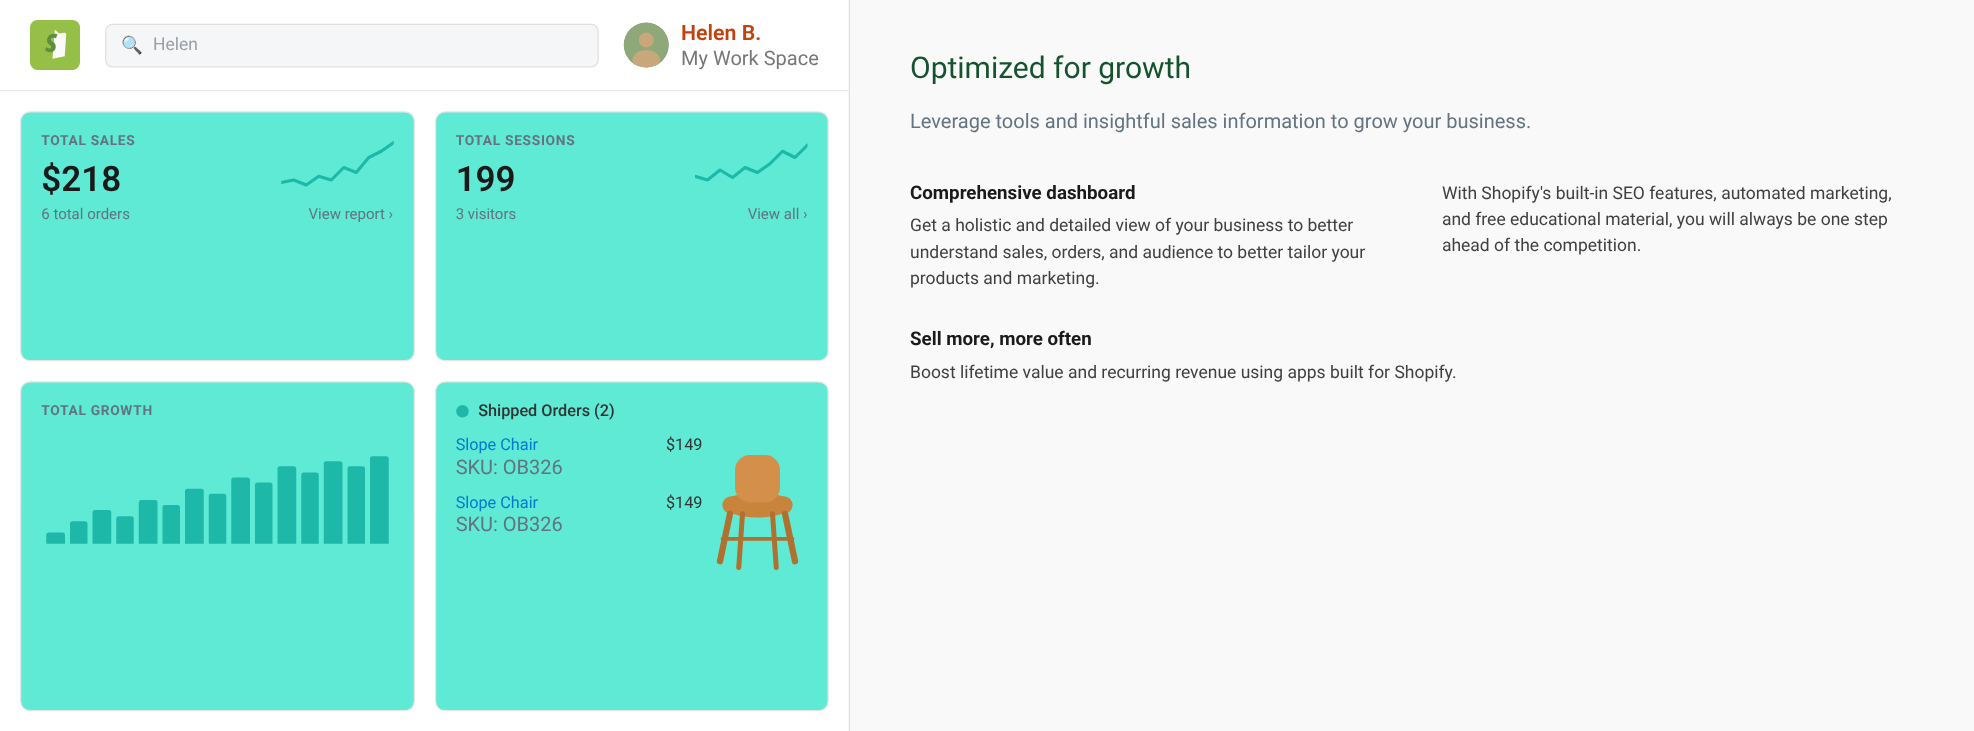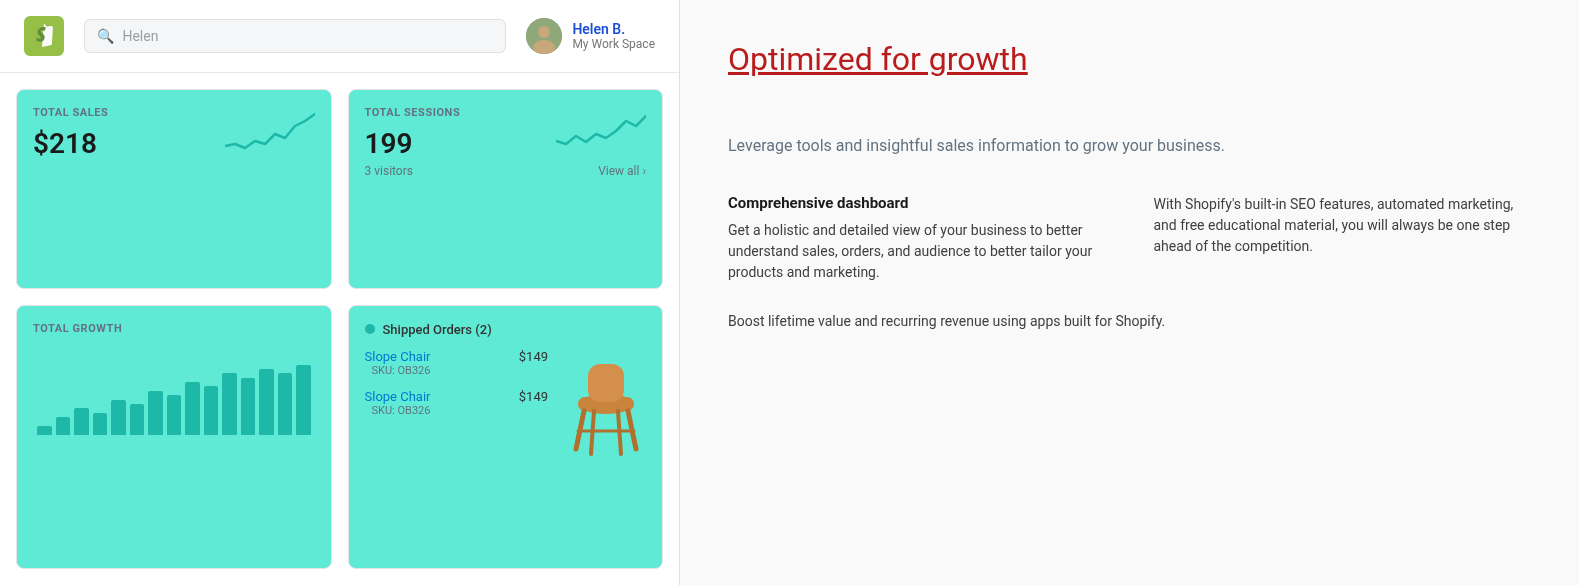--- a/index.html
+++ b/index.html
@@ -72,26 +72,26 @@
       overflow: hidden;
       display: flex;
       align-items: center;
       justify-content: center;
     }
     .user-info {
       display: flex;
       flex-direction: column;
     }
     .user-name {
-      font-size: 14px;
+      font-size: 17px;
       font-weight: 600;
-      color: #1d4ed8;
+      color: #c2410c;
     }
     .user-workspace {
-      font-size: 12px;
+      font-size: 16px;
       color: #777;
     }
 
     
     .dashboard-grid {
       display: grid;
       grid-template-columns: 1fr 1fr;
       grid-template-rows: auto auto;
       gap: 16px;
       padding: 16px;
@@ -181,40 +181,39 @@
       border-radius: 50%;
       background: #1db8a8;
     }
     .shipped-title {
       font-size: 13px;
       font-weight: 500;
       color: #333;
     }
     .shipped-content {
       display: flex;
-      gap: 18px;
+      gap: 4px;
     }
     .orders-list {
       flex: 1;
     }
     .order-item {
       display: flex;
       justify-content: space-between;
       align-items: flex-start;
       margin-bottom: 12px;
     }
     .order-name {
       font-size: 13px;
       color: #007ace;
       cursor: pointer;
     }
     .order-sku {
-      font-size: 11px;
+      font-size: 16px;
       color: #637381;
-      text-align: right;
     }
     .order-price {
       font-size: 13px;
       color: #333;
     }
     .chair-img-wrap {
       width: 80px;
       display: flex;
       align-items: flex-end;
       justify-content: center;
@@ -223,35 +222,33 @@
     
     .right-panel {
       flex: 1;
       background: #f9f9f9;
       padding: 40px 48px;
       display: flex;
       flex-direction: column;
     }
 
     .main-title {
-      font-size: 32px;
+      font-size: 24px;
       font-weight: 400;
-      color: #b91c1c;
+      color: #14532d;
       margin-bottom: 16px;
       line-height: 1.2;
-      text-decoration: underline;
     }
 
     .main-subtitle {
       font-size: 16px;
       color: #637381;
       margin-bottom: 36px;
       line-height: 1.5;
       max-width: 520px;
-      margin-top: 40px;
     }
 
     .features-grid {
       display: grid;
       grid-template-columns: 1fr 1fr;
       gap: 45px 48px;
     }
 
     .feature-item {
       display: flex;
@@ -307,20 +304,24 @@
         <span class="user-workspace">My Work Space</span>
       </div>
     </div>
   </div>
 
   <div class="dashboard-grid">
 
     <div class="card">
       <div class="card-label">TOTAL SALES</div>
       <div class="card-value">$218</div>
+      <div class="card-bottom">
+        <span class="card-sub">6 total orders</span>
+        <a class="card-link">View report ›</a>
+      </div>
 
       <svg class="mini-chart" viewBox="0 0 90 50" xmlns="http://www.w3.org/2000/svg">
         <polyline points="0,40 10,38 20,42 30,35 40,38 50,28 60,32 70,20 80,15 90,8" fill="none" stroke="#1db8a8" stroke-width="2.5" stroke-linejoin="round" stroke-linecap="round"></polyline>
       </svg>
     </div>
 
     <div class="card">
       <div class="card-label">TOTAL SESSIONS</div>
       <div class="card-value">199</div>
       <div class="card-bottom">
@@ -410,16 +411,17 @@
       <div class="feature-title">Comprehensive dashboard</div>
       <div class="feature-desc">Get a holistic and detailed view of your business to better understand sales, orders, and audience to better tailor your products and marketing.</div>
     </div>
     <div class="feature-item">
       <div class="feature-desc">With Shopify's built-in SEO features, automated marketing, and free educational material, you will always be one step ahead of the competition.</div>
     </div>
   </div>
 
   <div class="features-bottom">
     <div class="feature-item">
+      <div class="feature-title">Sell more, more often</div>
       <div class="feature-desc">Boost lifetime value and recurring revenue using apps built for Shopify.</div>
     </div>
   </div>
 </div>
 
 </body></html>

